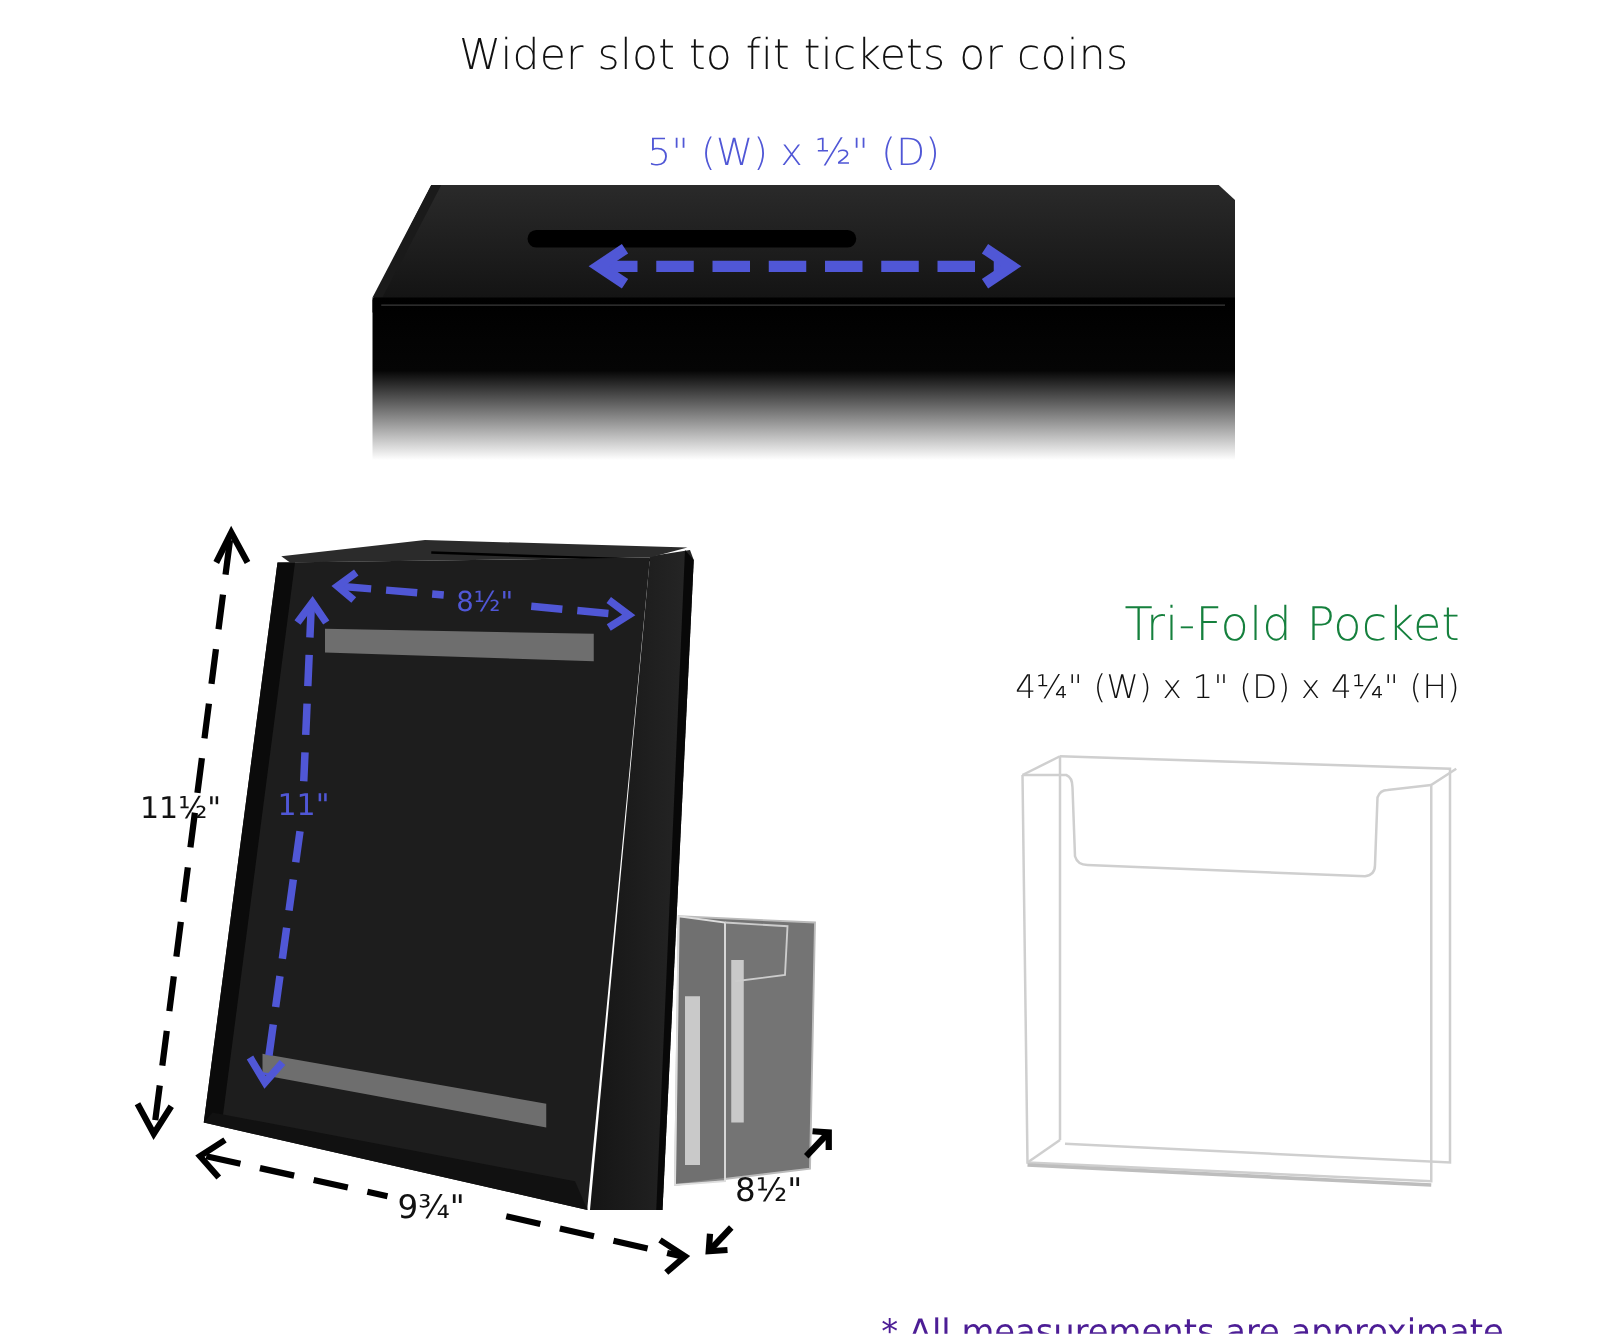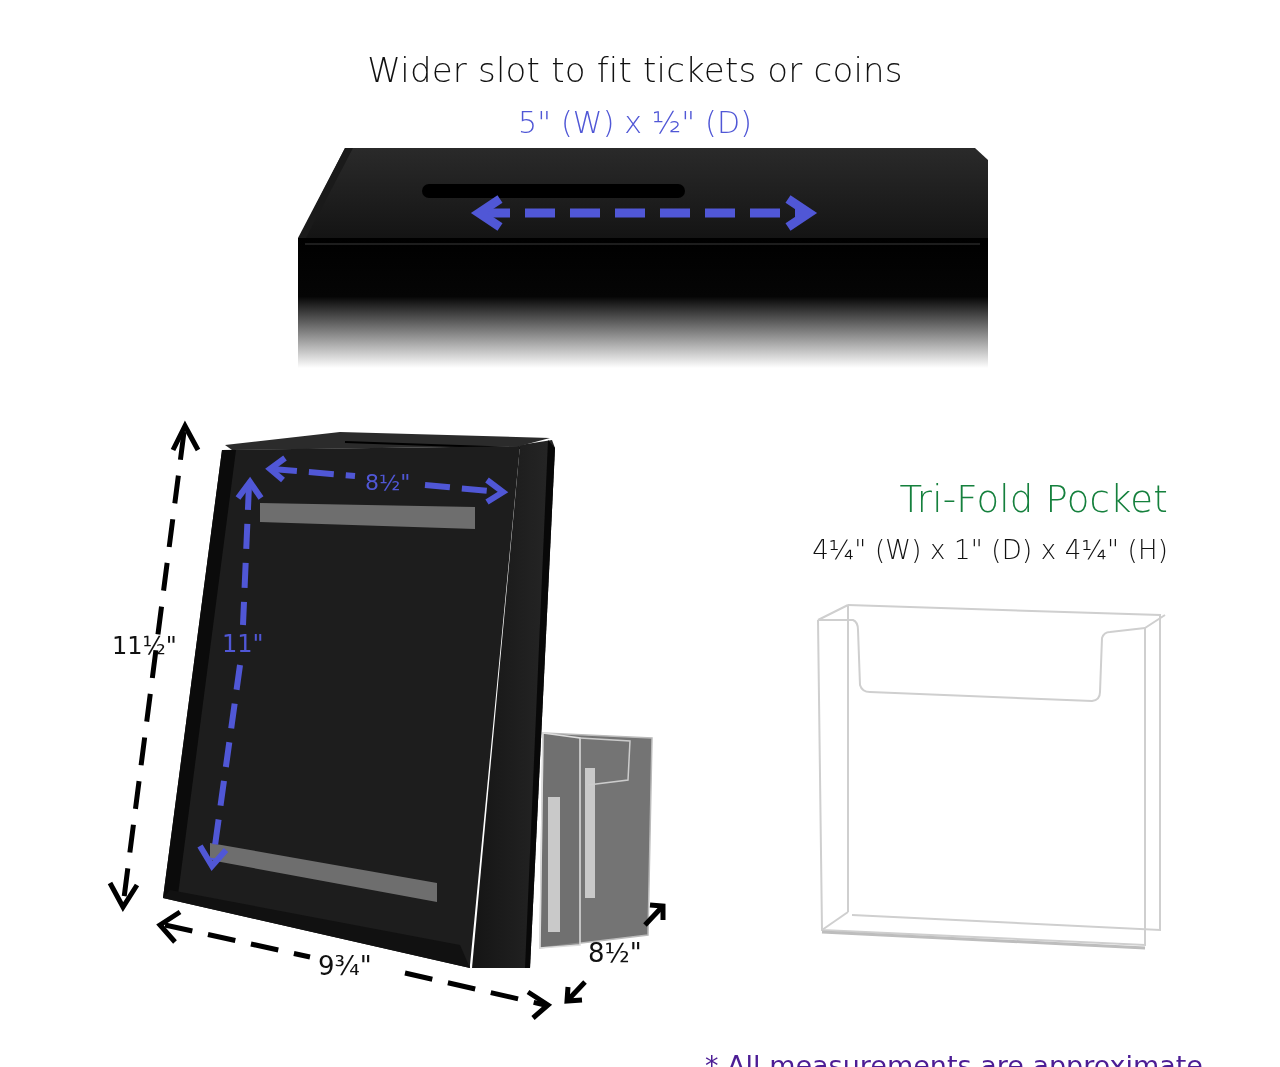--- a/index.html
+++ b/index.html
@@ -1,20 +1,20 @@
 <!DOCTYPE html>
 <html><head>
 <meta charset="utf-8">
 <style>
   html, body { margin:0; padding:0; background:#ffffff; }
   body { width:1280px; height:1067px; position:relative; overflow:hidden;
          font-family:"DejaVu Sans", "Liberation Sans", sans-serif; color:#111; }
   .abs { position:absolute; }
   .heading { font-weight:300; letter-spacing:0.2px; }
-  #top-title { left:0; width:1270px; top:50px; text-align:center; font-size:34px; color:#111; }
+  #top-title { left:0; width:1270px; top:24px; text-align:center; font-size:34px; color:#111; }
   #top-dims  { left:0; width:1270px; top:105px; text-align:center; font-size:30px; color:#5057d6; }
   #pocket-title { right:112px; top:478px; font-size:37px; text-align:right; color:#15803d; }
   #pocket-dims  { right:112px; top:535px; font-size:26px; text-align:right; color:#111; }
   #footnote { left:705px; top:1050px; font-size:27px; font-weight:500; color:#4c1d95; }
   .dimlabel { font-size:24px; }
   .blue { color:#5057d6; }
   svg { position:absolute; left:0; top:0; }
 </style>
 </head>
 <body>

